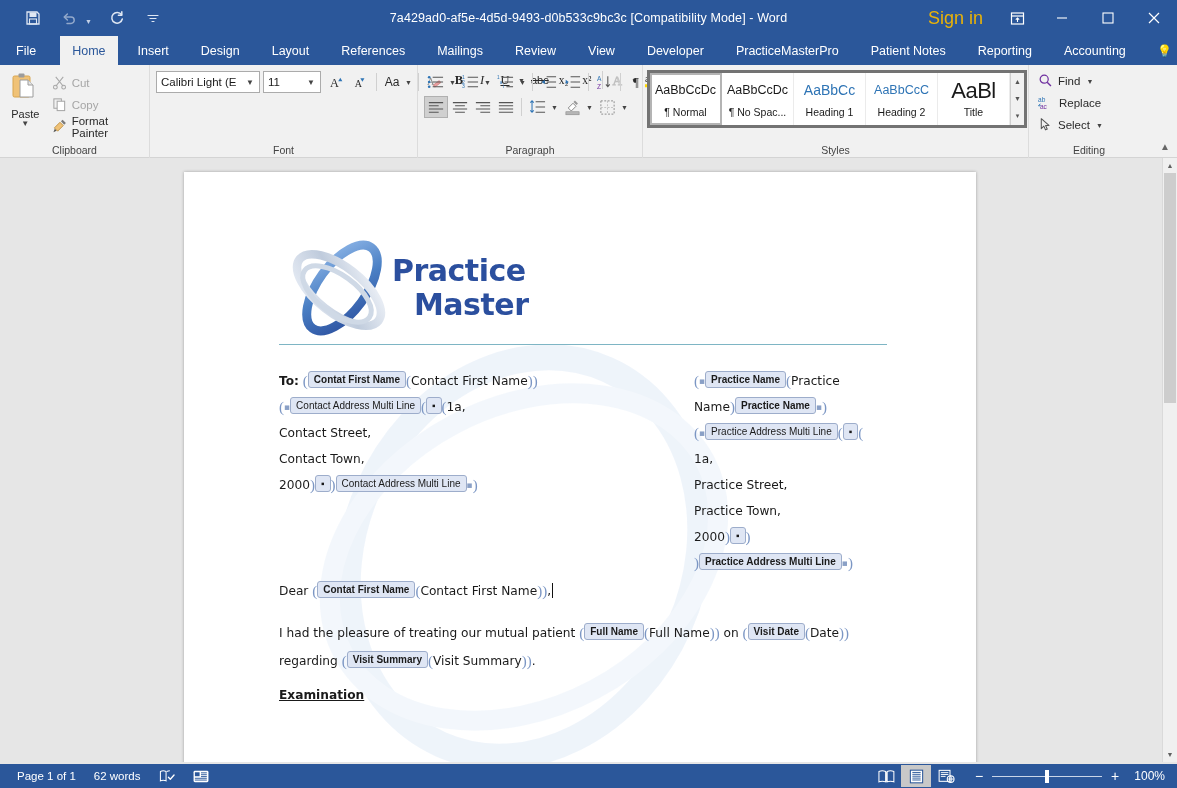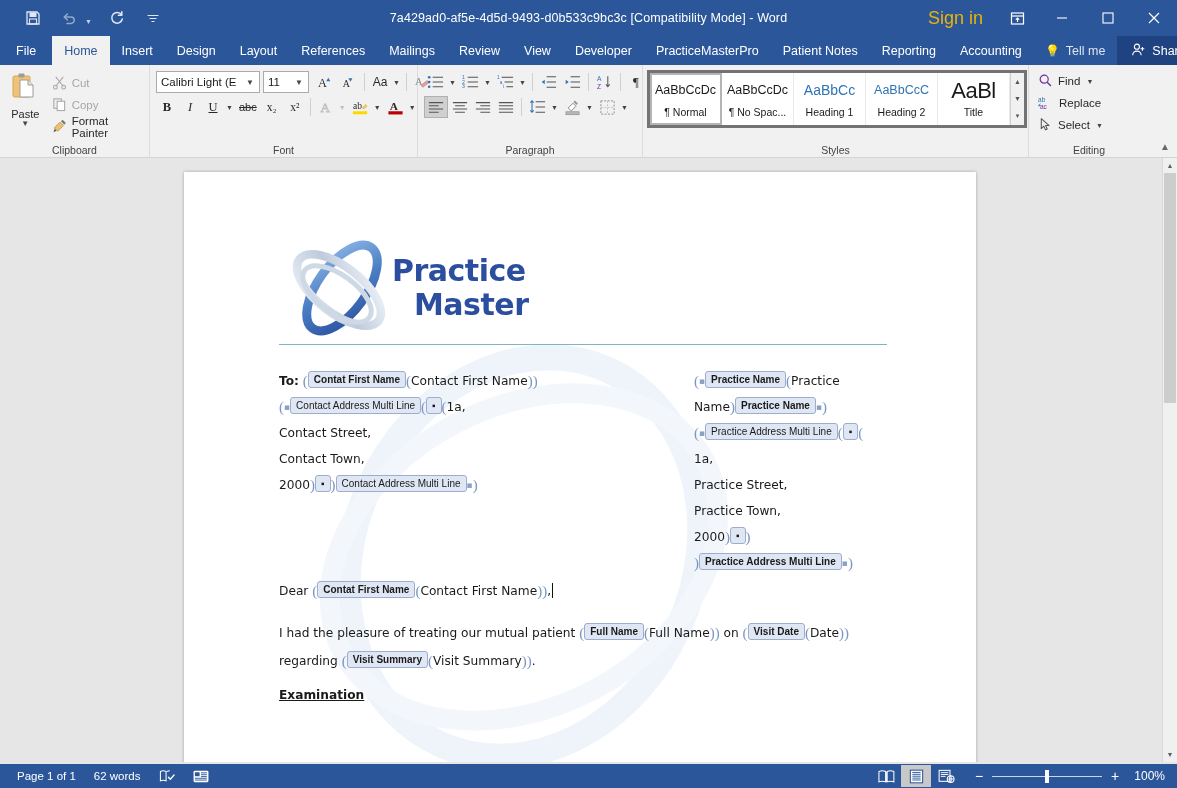--- a/index.html
+++ b/index.html
@@ -38,21 +38,21 @@
   .ribbon-opts { width: 44px; height: 36px; display:flex; align-items:center; justify-content:center; }
   .wbtn {
     width: 46px; height: 36px; display: flex;
     align-items: center; justify-content: center;
     color: #fff; font-size: 13px;
   }
 
   
   .tabstrip {
     height: 29px; background: #2b579a;
-    display: flex; align-items: stretch; position: relative;
+    display: flex; align-items: stretch; position: relative; gap: 8px;
   }
   .tab {
     padding: 0 12px; display: flex; align-items: center;
     font-size: 12.5px; color: #ffffff; white-space: nowrap;
   }
   .tab.file { background: #2b579a; padding: 0 16px; }
   .tab.active { background: #f1f1f1; color: #2b579a; }
   .tab .bulb { margin-right: 5px; font-size: 12px; color: #e9edf5; }
   .tab.tellme { color: #dbe3f0; }
   .tab.share {
@@ -97,21 +97,21 @@
   .row.r1 { padding: 2px 0 3px 2px; }
   .row.r2 { padding-left: 2px; }
   .combo {
     height: 22px; border: 1px solid #ababab; background: #fff;
     display: flex; align-items: center; font-size: 11.5px;
     padding: 0 2px 0 4px; color: #1a1a1a;
   }
   .combo .cv { overflow: hidden; white-space: nowrap; }
   .combo .cc { font-size: 8px; color: #444; margin-left: auto; padding: 0 3px; }
   .fontname { width: 104px; }
-  .fontsize { width: 46px; }
+  .fontsize { width: 58px; }
   .ibtn {
     min-width: 22px; height: 22px; display: flex;
     align-items: center; justify-content: center;
     font-size: 12.5px; color: #2a2a2a; padding: 0 3px;
   }
   .ibtn.on { background: #d0d0d0; border: 1px solid #b0b0b0; }
   .ibtn.disabled { color: #b5b5b5; }
   .caret-sm { font-size: 7px; color: #444; margin-left: -1px; width: 11px; text-align:center; }
   .vsep { width: 1px; height: 18px; background: #d0d0d0; margin: 0 3px; }
 
@@ -368,21 +368,21 @@
               </svg>
           </span>
           <span>Format Painter</span>
         </div>
       </div>
     </div>
     <div class="group-label">Clipboard</div>
   </div>
 
   <div class="group" style="width:268px">
-    <div class="group-body" style="flex-direction:column">
+    <div class="group-body" style="flex-direction:row">
       <div class="row r1">
         <div class="combo fontname">
           <span class="cv">Calibri Light (E</span>
           <span class="cc">▼</span>
         </div>
         <div class="combo fontsize" style="margin-left:2px">
           <span class="cv">11</span>
           <span class="cc">▼</span>
         </div>
         <div class="ibtn" style="margin-left:3px">

